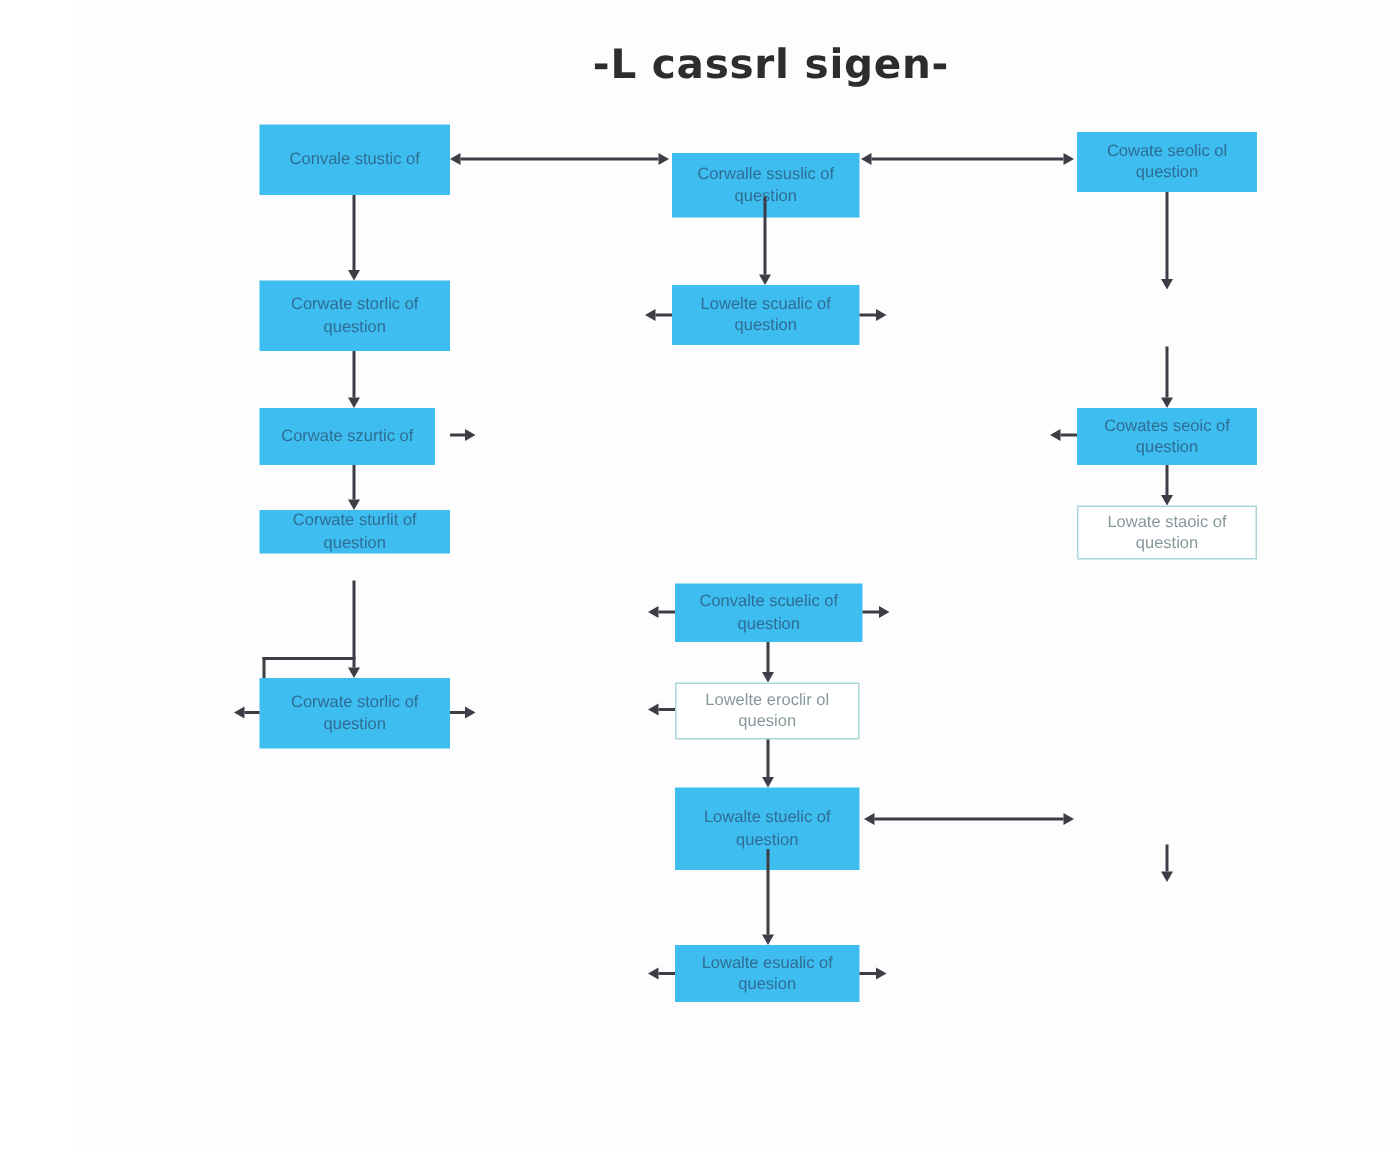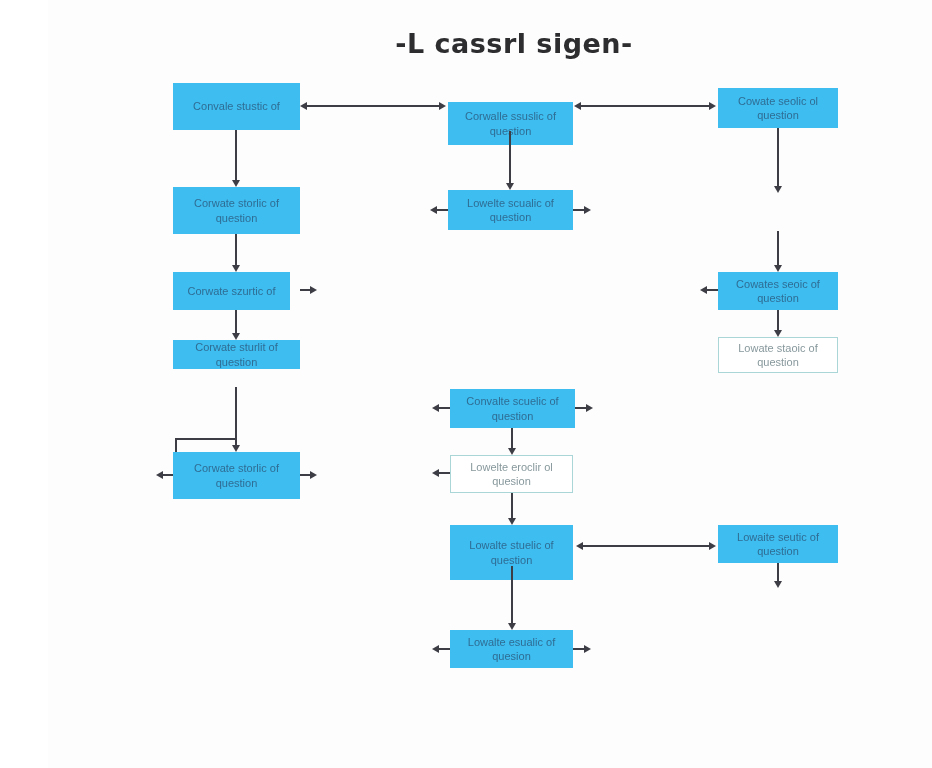--- a/index.html
+++ b/index.html
@@ -52,21 +52,20 @@
   <div class="node filled" style="left:400px;top:102px;width:125px;height:43px">Corwalle ssuslic of question</div>
   <div class="node filled" style="left:400px;top:190px;width:125px;height:40px">Lowelte scualic of question</div>
   <div class="node filled" style="left:402px;top:389px;width:125px;height:39px">Convalte scuelic of question</div>
   <div class="node outline" style="left:402px;top:455px;width:123px;height:38px">Lowelte eroclir ol quesion</div>
   <div class="node filled" style="left:402px;top:525px;width:123px;height:55px">Lowalte stuelic of question</div>
   <div class="node filled" style="left:402px;top:630px;width:123px;height:38px">Lowalte esualic of quesion</div>
 
   <div class="node filled" style="left:670px;top:88px;width:120px;height:40px">Cowate seolic ol question</div>
   <div class="node filled" style="left:670px;top:272px;width:120px;height:38px">Cowates seoic of question</div>
   <div class="node outline" style="left:670px;top:337px;width:120px;height:36px">Lowate staoic of question</div>
-  <div class="node filled" style="left:670px;top:525px;width:120px;height:38px">Lowaite seutic of question</div>
 
   <div class="line h" style="left:259px;top:105px;width:132px"></div>
   <div class="ah ah-left" style="left:252px;top:102px"></div>
   <div class="ah ah-right" style="left:391px;top:102px"></div>
 
   <div class="line h" style="left:533px;top:105px;width:128px"></div>
   <div class="ah ah-left" style="left:526px;top:102px"></div>
   <div class="ah ah-right" style="left:661px;top:102px"></div>
 
   <div class="line h" style="left:535px;top:545px;width:126px"></div>

